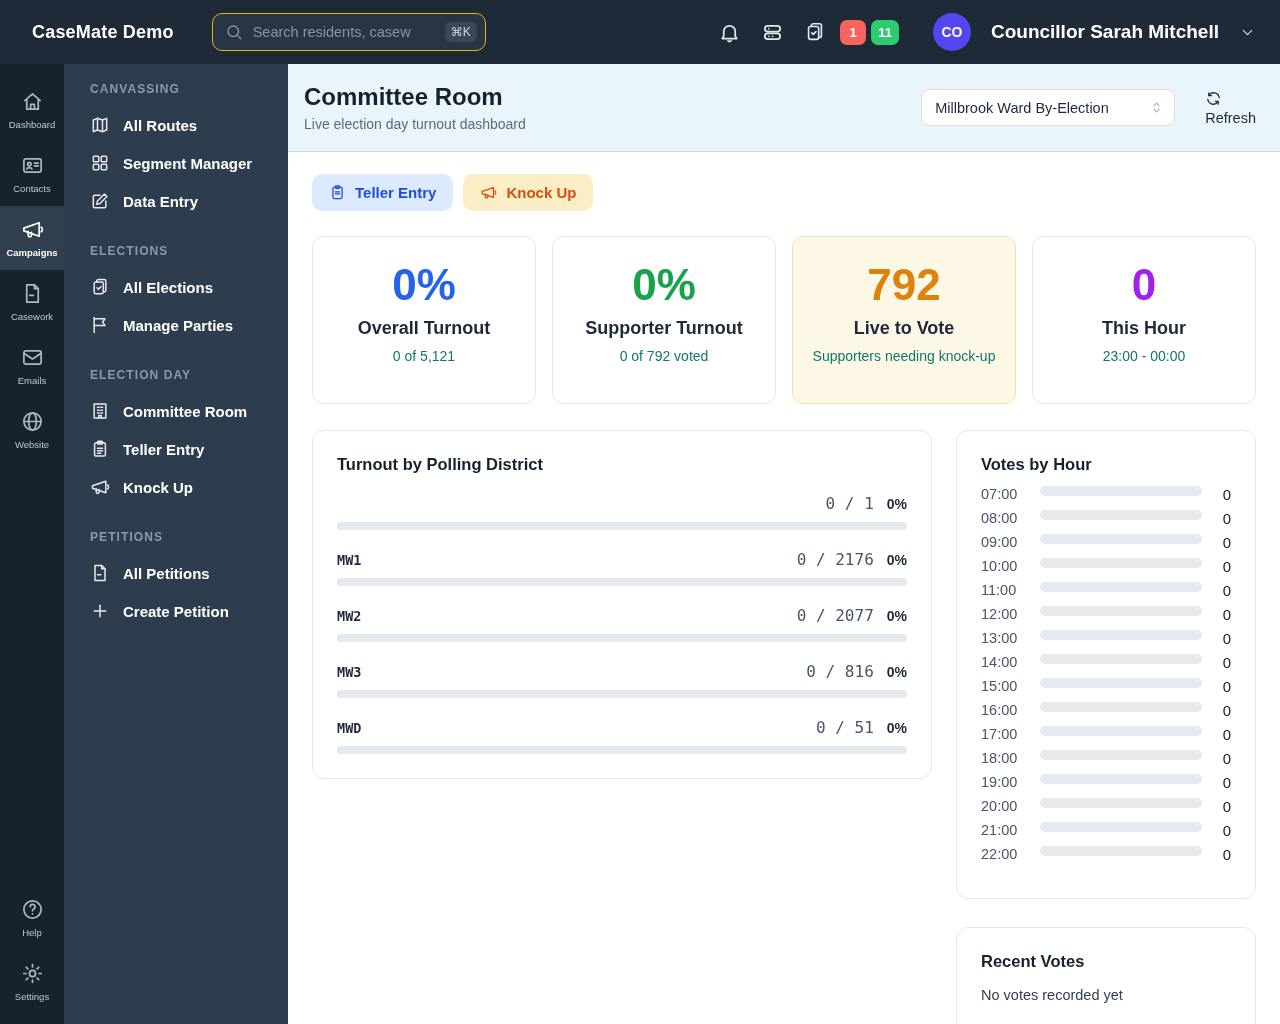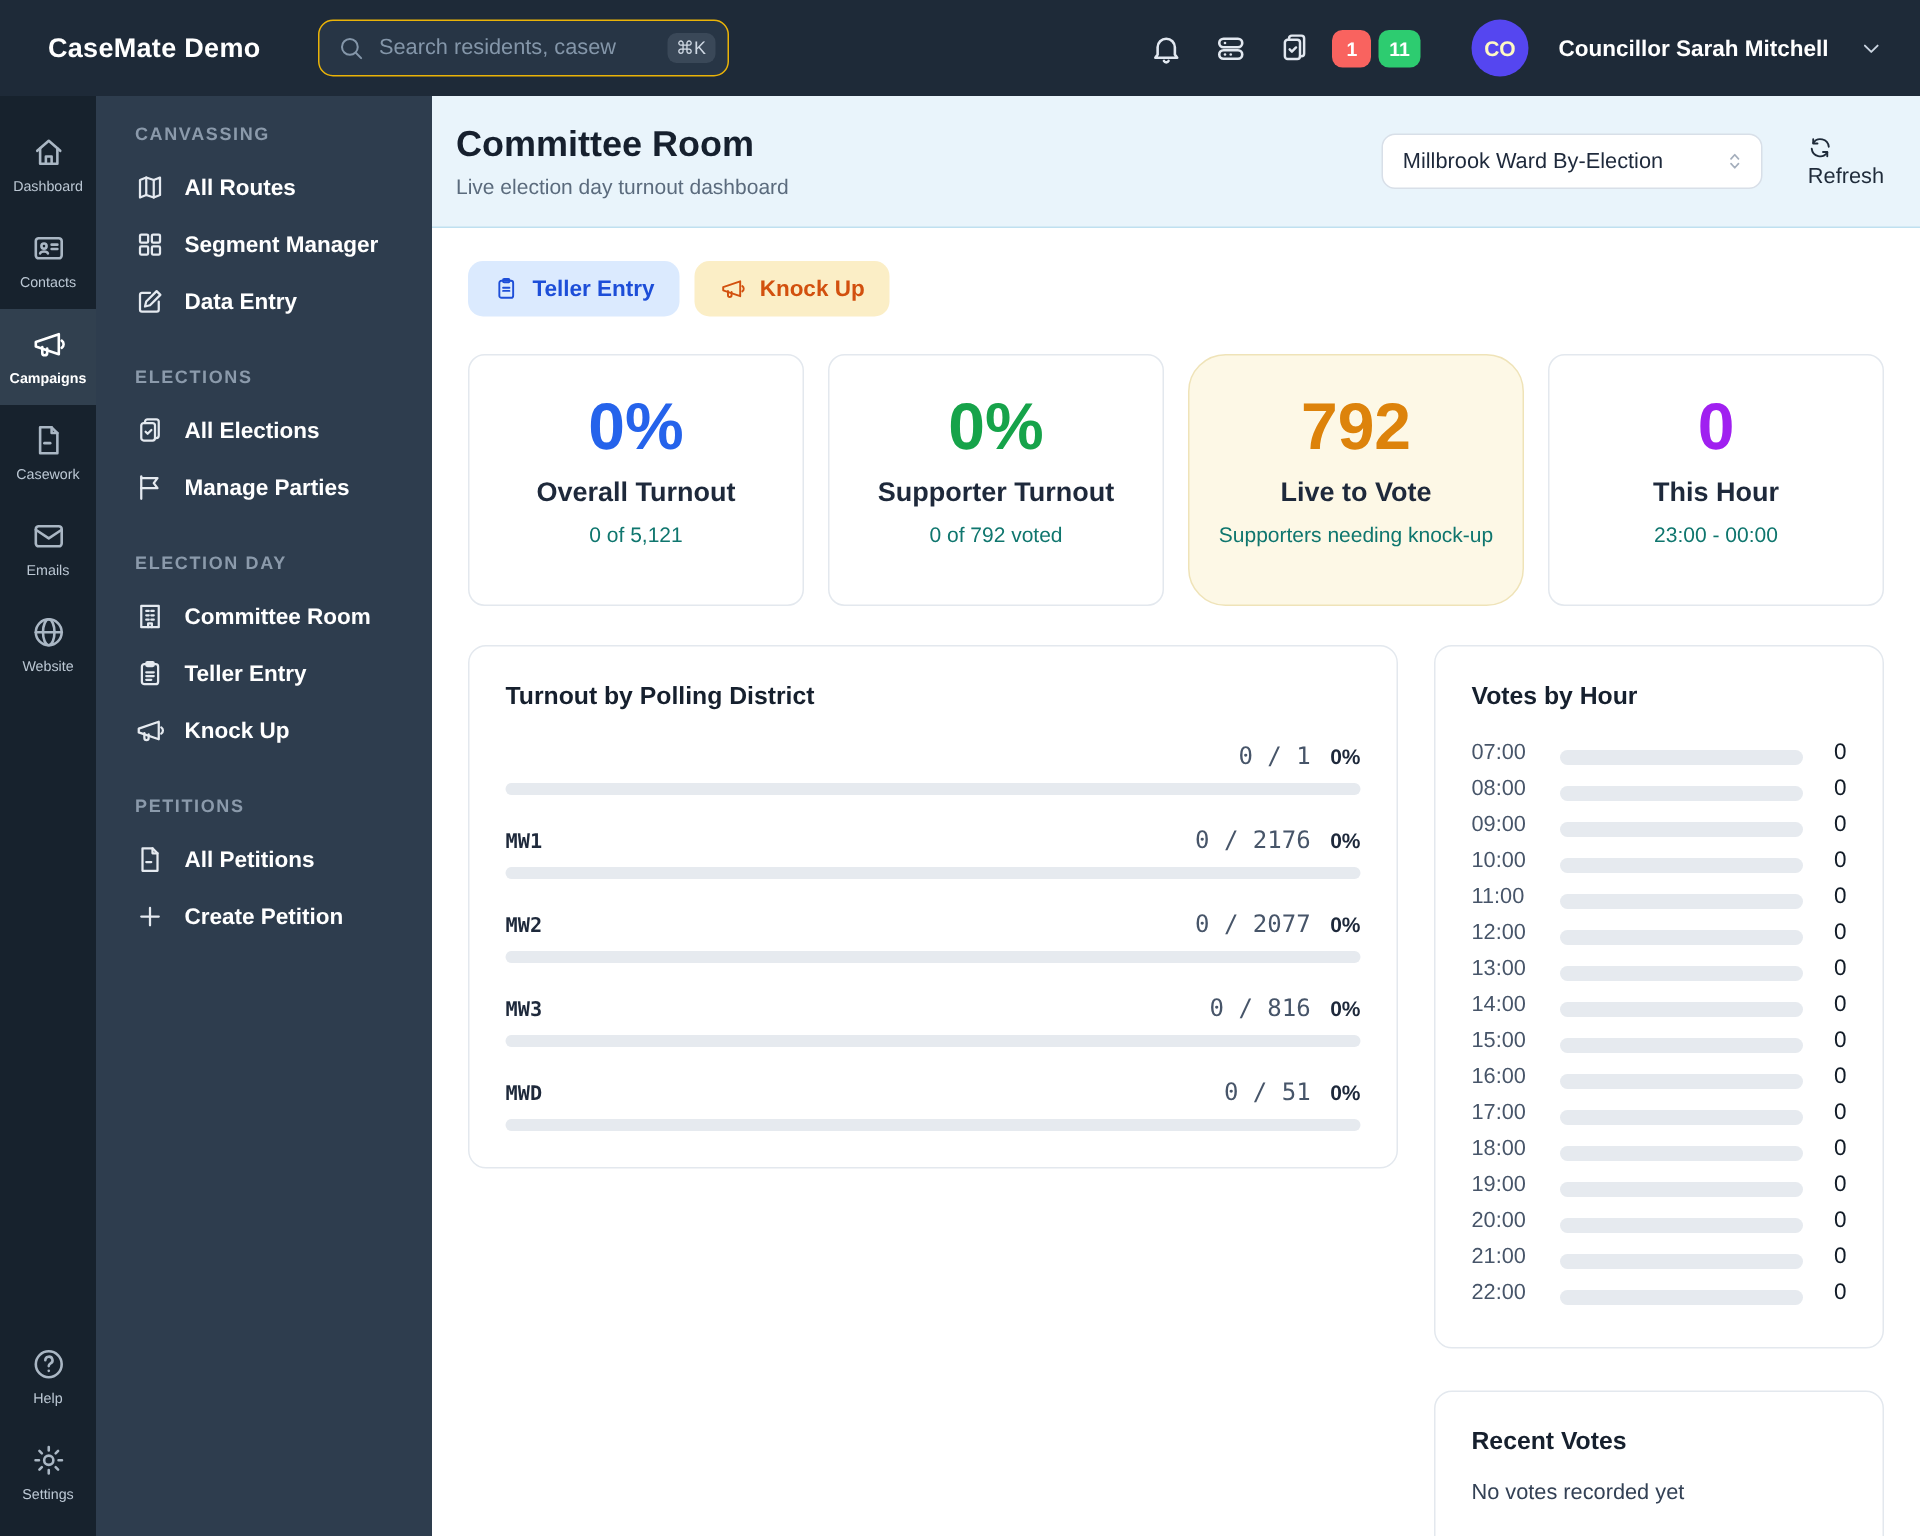--- a/index.html
+++ b/index.html
@@ -19,21 +19,21 @@
   .search input::placeholder{color:#8496a9;}
   .kbd{background:#3a4858;color:#cfd8e3;font-size:12px;border-radius:6px;padding:3px 6px;}
   .topbar-right{margin-left:auto;display:flex;align-items:center;gap:20px;}
   .icon-btn{background:none;border:none;padding:0;cursor:pointer;display:flex;color:#e2e8f0;}
   .icon-btn svg{stroke:#e2e8f0;}
   .badges{display:flex;gap:5px;margin-left:-6px;}
   .badge{min-width:26px;height:25px;border-radius:7px;color:#fff;font-size:13px;font-weight:bold;
          display:flex;align-items:center;justify-content:center;padding:0 7px;cursor:pointer;}
   .avatar{width:38px;height:38px;border-radius:50%;background:#5546f0;color:#fef9c3;font-weight:bold;
           font-size:14px;display:flex;align-items:center;justify-content:center;cursor:pointer;margin-left:14px;}
-  .username{color:#fff;font-size:15px;font-weight:600;}
+  .username{color:#fff;font-size:19px;font-weight:600;}
   .user-chevron{display:flex;cursor:pointer;}
   .user-chevron svg{stroke:#cbd5e1;}
 
   
   .shell{flex:1;display:flex;min-height:0;}
   .rail{flex:0 0 64px;background:#17222d;display:flex;flex-direction:column;padding:14px 0 10px;}
   .rail-item{height:64px;display:flex;flex-direction:column;align-items:center;justify-content:center;
              gap:6px;cursor:pointer;color:#aab7c4;}
   .rail-item svg{stroke:#aab7c4;}
   .rail-item span{font-size:9.5px;color:#bcc8d4;}
@@ -68,21 +68,21 @@
   .pill{height:37px;border:none;border-radius:10px;display:flex;align-items:center;gap:9px;
         padding:0 17px;font-size:15px;font-weight:600;cursor:pointer;font-family:inherit;}
   .pill-blue{background:#dbeafe;color:#1d4ed8;}
   .pill-blue svg{stroke:#1d4ed8;}
   .pill-amber{background:#fbeec6;color:#d2500e;}
   .pill-amber svg{stroke:#d2500e;}
 
   .stats{display:grid;grid-template-columns:repeat(4,1fr);gap:16px;margin-bottom:26px;}
   .stat-card{border:1px solid #e3e8ee;border-radius:11px;background:#fff;text-align:center;
              padding:26px 14px 24px;min-height:168px;}
-  .stat-card.highlight{background:#fdf8e6;border-color:#efe3b8;border-radius:25px;}
+  .stat-card.highlight{background:#fdf8e6;border-color:#efe3b8;}
   .stat-value{font-size:44px;font-weight:800;line-height:1;}
   .stat-label{font-size:18px;font-weight:600;color:#1e293b;margin-top:11px;}
   .stat-sub{font-size:14px;color:#0f766e;margin-top:7px;line-height:1.45;max-width:190px;
             margin-left:auto;margin-right:auto;}
 
   .panels{display:flex;gap:24px;align-items:flex-start;}
   .panel{border:1px solid #e3e8ee;border-radius:12px;background:#fff;padding:24px;}
   .panel-title{font-size:16.5px;font-weight:bold;color:#16202e;margin:0 0 6px;}
   .districts{width:620px;}
   .d-row{margin-top:20px;}
@@ -91,21 +91,21 @@
            font-weight:bold;color:#1e293b;}
   .d-right{margin-left:auto;display:flex;align-items:baseline;gap:13px;}
   .d-count{font-family:"DejaVu Sans Mono","Liberation Mono",monospace;font-size:16px;color:#475569;}
   .d-pct{font-size:14px;font-weight:bold;color:#1e293b;}
   .bar-track{height:8px;border-radius:4px;background:#e6eaef;margin-top:9px;overflow:hidden;}
   .bar-fill{height:100%;width:0%;background:#2563eb;border-radius:4px;}
 
   .right-col{width:300px;display:flex;flex-direction:column;gap:28px;}
   .hours{width:300px;padding-bottom:28px;}
   .hours .panel-title{margin-bottom:12px;}
-  .h-row{display:flex;align-items:flex-end;height:24px;}
+  .h-row{display:flex;align-items:flex-start;height:24px;}
   .h-label{width:47px;font-size:14.5px;color:#475569;}
   .h-track{flex:1;height:10px;border-radius:5px;background:#e6eaef;margin:0 17px 0 12px;overflow:hidden;}
   .h-fill{height:100%;width:0%;background:#2563eb;border-radius:5px;}
   .h-value{width:12px;text-align:right;font-size:15px;color:#121c28;}
   .recent{width:300px;min-height:140px;}
   .recent .panel-title{margin-bottom:16px;}
   .recent-empty{font-size:14.5px;color:#334155;}
   svg.ic{fill:none;stroke-width:1.8;stroke-linecap:round;stroke-linejoin:round;}
 </style>
 </head>

